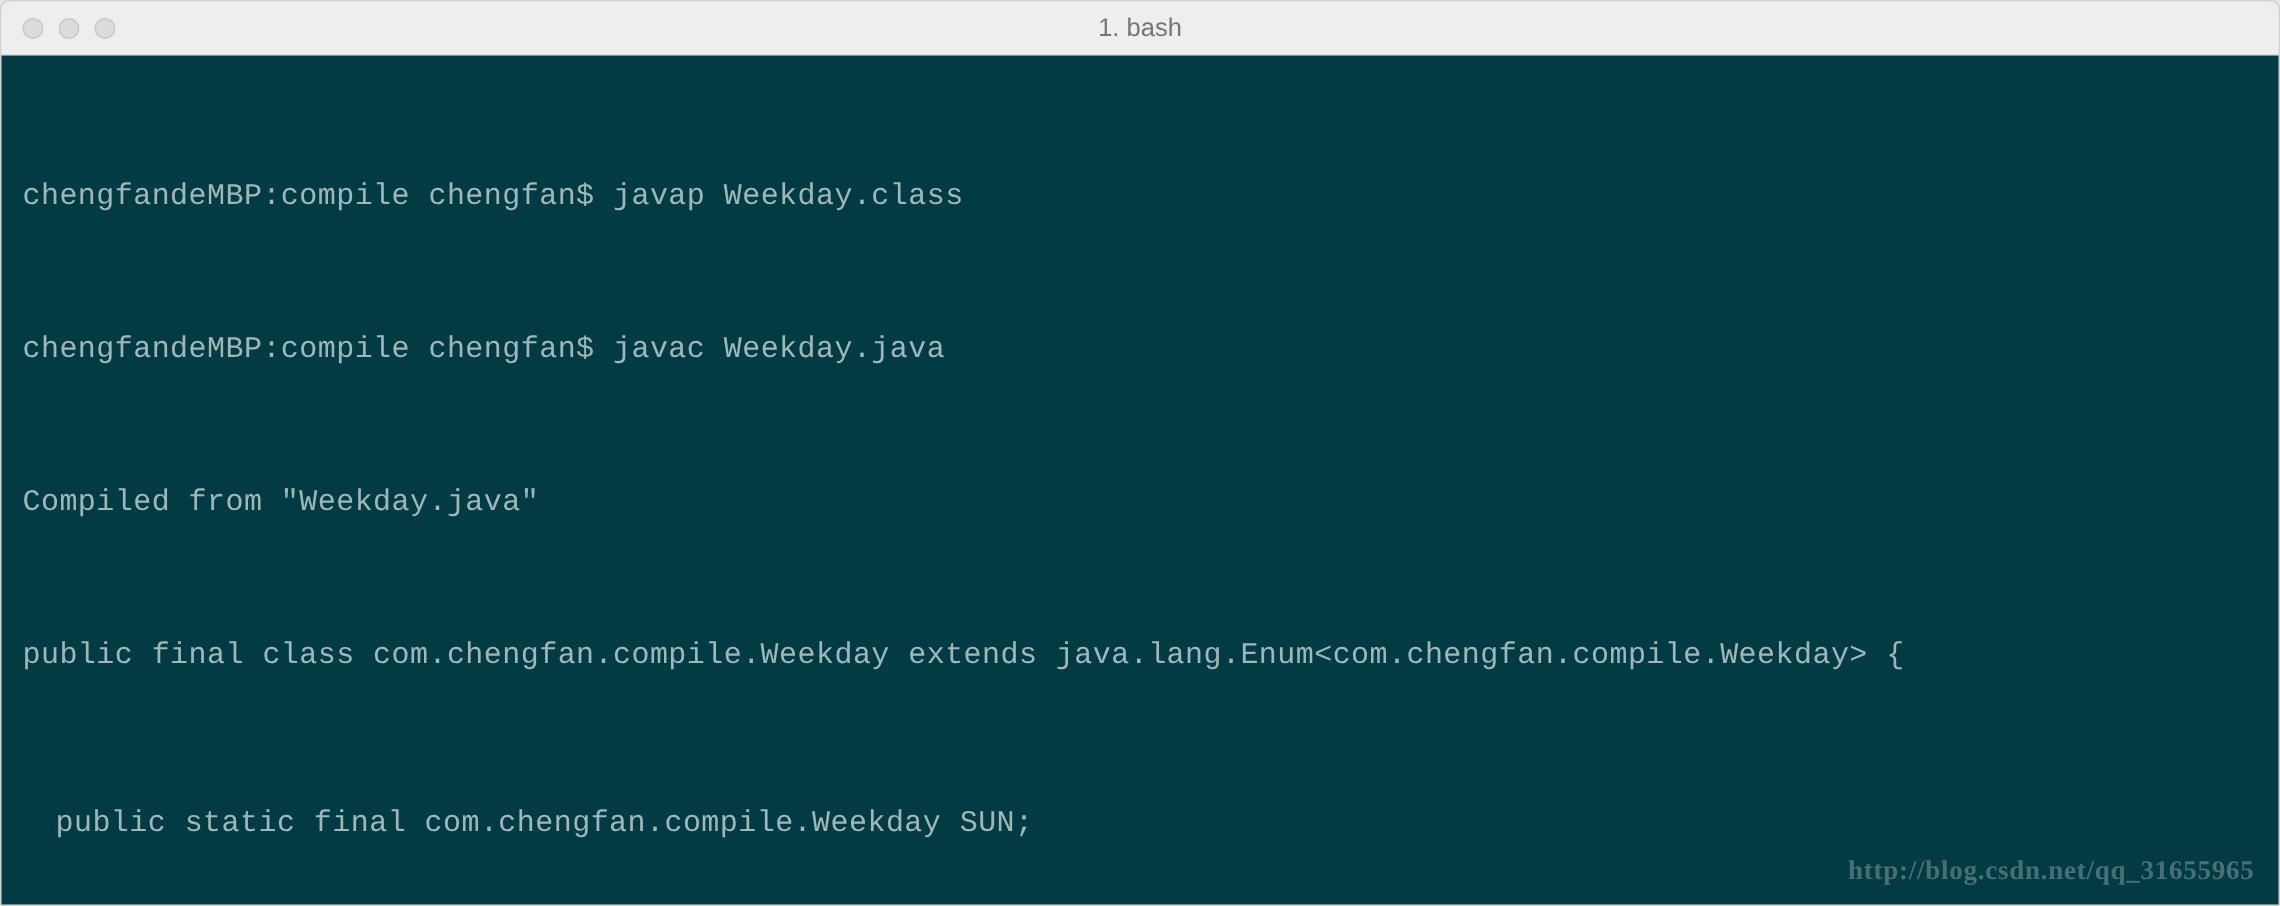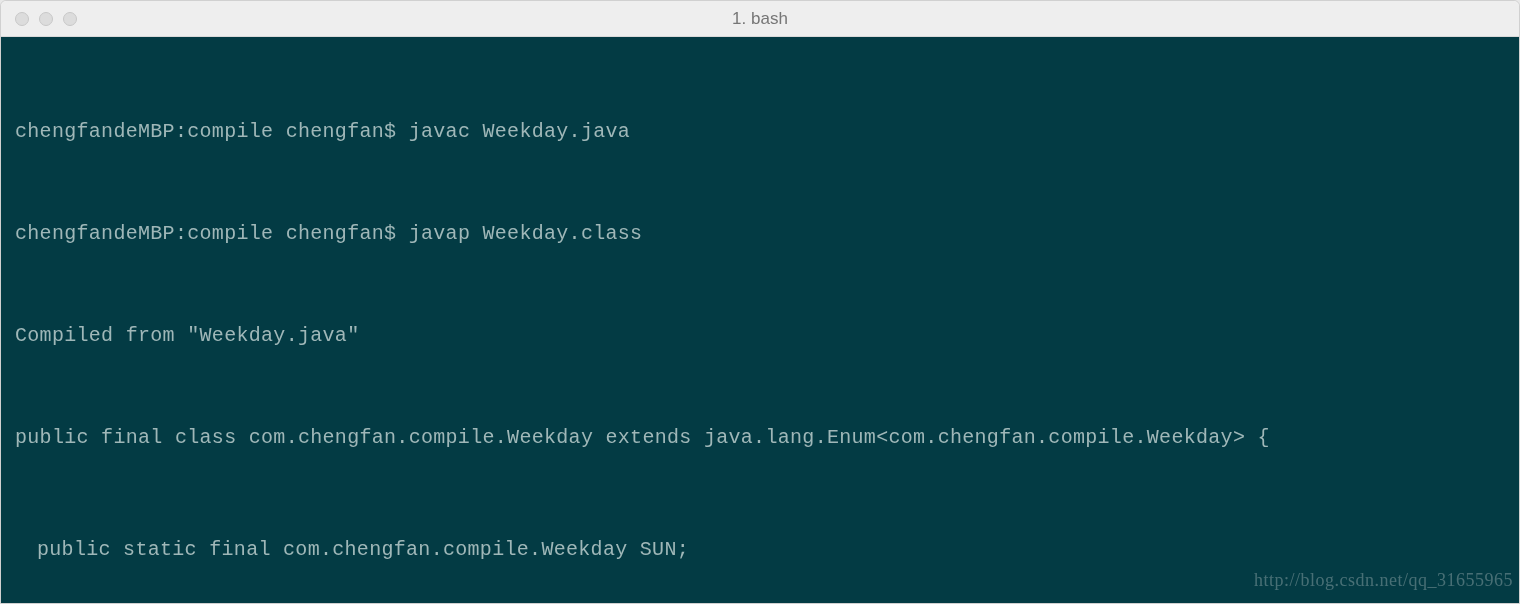--- a/index.html
+++ b/index.html
@@ -61,45 +61,46 @@
     line-height: 34px;
     letter-spacing: 0.3px;
     white-space: pre;
     position: relative;
     overflow: hidden;
   }
   .line { display: block; }
   .indent { padding-left: 22px; margin-top: 10px; }
   .watermark {
     position: absolute;
-    right: 6px;
+    right: 16px;
     bottom: 6px;
     font-family: Georgia, "Times New Roman", serif;
     font-size: 18px;
     color: rgba(200, 210, 210, 0.35);
     letter-spacing: 0.5px;
     pointer-events: none;
+    font-weight: bold;
   }
 </style>
 </head>
 <body>
 
 <div class="window">
   <div class="titlebar">
     <div class="traffic-lights">
       <div class="light"></div>
       <div class="light"></div>
       <div class="light"></div>
     </div>
     <div class="title">1. bash</div>
   </div>
 
   <div class="terminal">
+    <span class="line"><span>chengfandeMBP:compile chengfan$ </span><span>javap Weekday.class</span></span>
     <span class="line"><span>chengfandeMBP:compile chengfan$ </span><span>javac Weekday.java</span></span>
-    <span class="line"><span>chengfandeMBP:compile chengfan$ </span><span>javap Weekday.class</span></span>
     <span class="line">Compiled from "Weekday.java"</span>
     <span class="line">public final class com.chengfan.compile.Weekday extends java.lang.Enum&lt;com.chengfan.compile.Weekday&gt; {</span>
     <span class="line indent">public static final com.chengfan.compile.Weekday SUN;</span>
     
     
     
     
     
     
     

